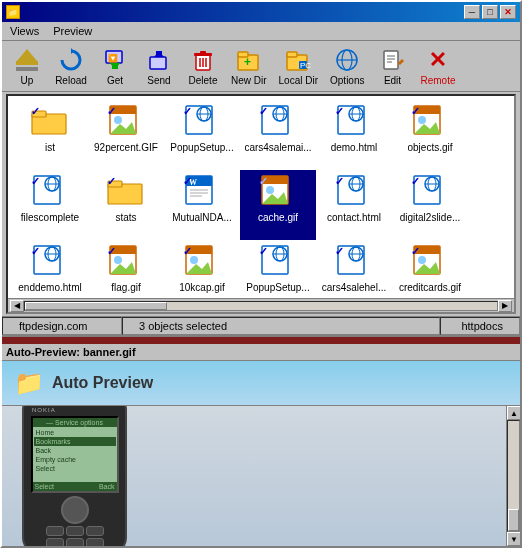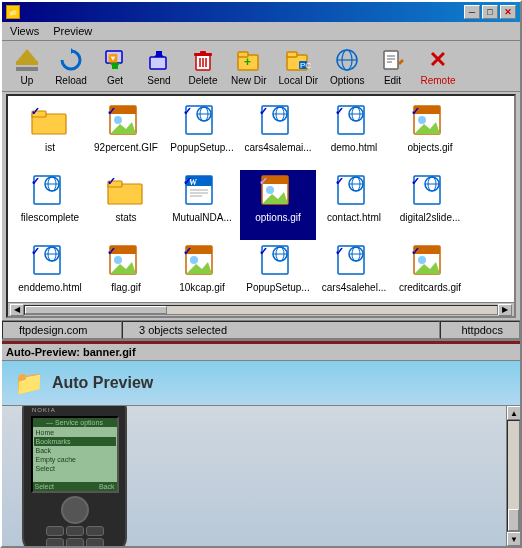--- a/index.html
+++ b/index.html
@@ -220,21 +220,21 @@
     .preview-area {
       flex-shrink: 0;
       border-top: 2px solid #808080;
     }
     .preview-title-bar {
       background: #c0c0c0;
       padding: 2px 4px;
       font-size: 11px;
       font-weight: bold;
       border-bottom: 1px solid #808080;
-      border-top: 3px solid #7f1d1d;
+      border-top: 7px solid #7f1d1d;
     }
     .preview-content {
       background: #d4d0c8;
       display: flex;
       flex-direction: column;
       height: 185px;
       position: relative;
     }
     .preview-header {
       background: #87CEEB;
@@ -603,21 +603,21 @@
           <div class="file-name">MutualNDA...</div>
         </div>
         <div class="file-item selected">
           <div class="file-icon-container"><svg width="38" height="32" viewBox="0 0 38 32">
         <rect x="4" y="2" width="26" height="28" rx="1" fill="#ffffff" stroke="#cc6600" stroke-width="1.5"></rect>
         <rect x="4" y="2" width="26" height="8" fill="#cc6600"></rect>
         <circle cx="12" cy="16" r="4" fill="#88ccff"></circle>
         <polygon points="4,30 14,20 20,25 26,18 30,30" fill="#88cc44"></polygon>
         <text x="1" y="11" font-size="11" fill="#aaaaff" font-weight="bold" font-family="sans-serif">✓</text>
       </svg></div>
-          <div class="file-name">options.gif</div>
+          <div class="file-name">cache.gif</div>
         </div>
         <div class="file-item">
           <div class="file-icon-container"><svg width="38" height="32" viewBox="0 0 38 32">
         <rect x="4" y="2" width="26" height="28" rx="1" fill="#ffffff" stroke="#0066cc" stroke-width="1.5"></rect>
         <circle cx="22" cy="10" r="7" fill="none" stroke="#0066cc" stroke-width="1.5"></circle>
         <ellipse cx="22" cy="10" rx="4" ry="7" fill="none" stroke="#0066cc" stroke-width="1"></ellipse>
         <line x1="15" y1="10" x2="29" y2="10" stroke="#0066cc" stroke-width="1"></line>
         <text x="1" y="11" font-size="11" fill="#0000cc" font-weight="bold" font-family="sans-serif">✓</text>
       </svg></div>
           <div class="file-name">contact.html</div>

